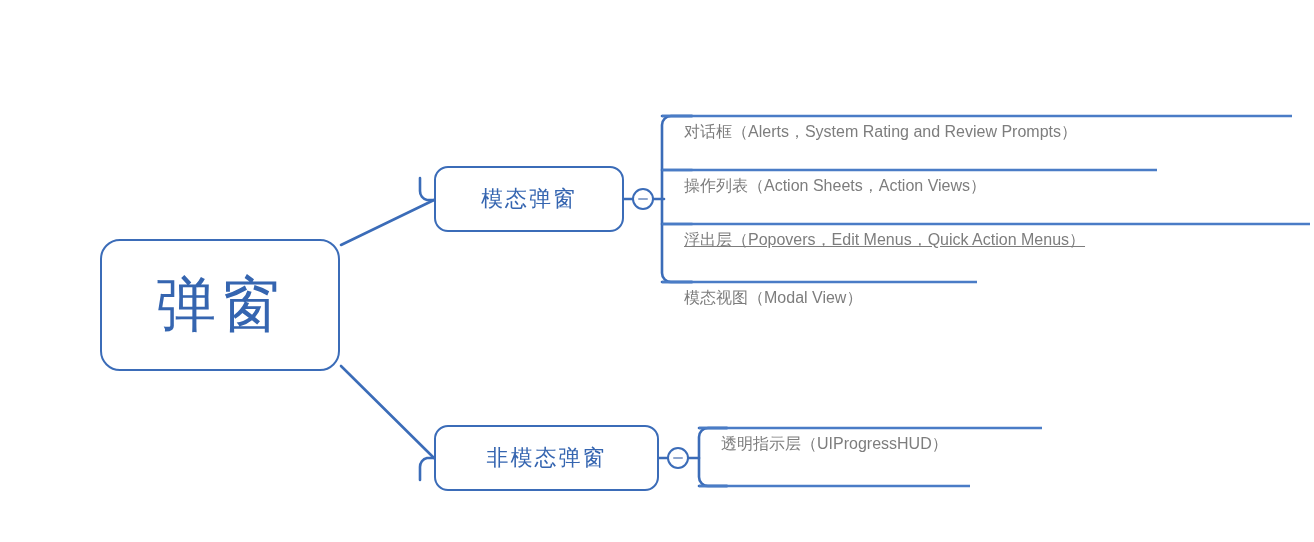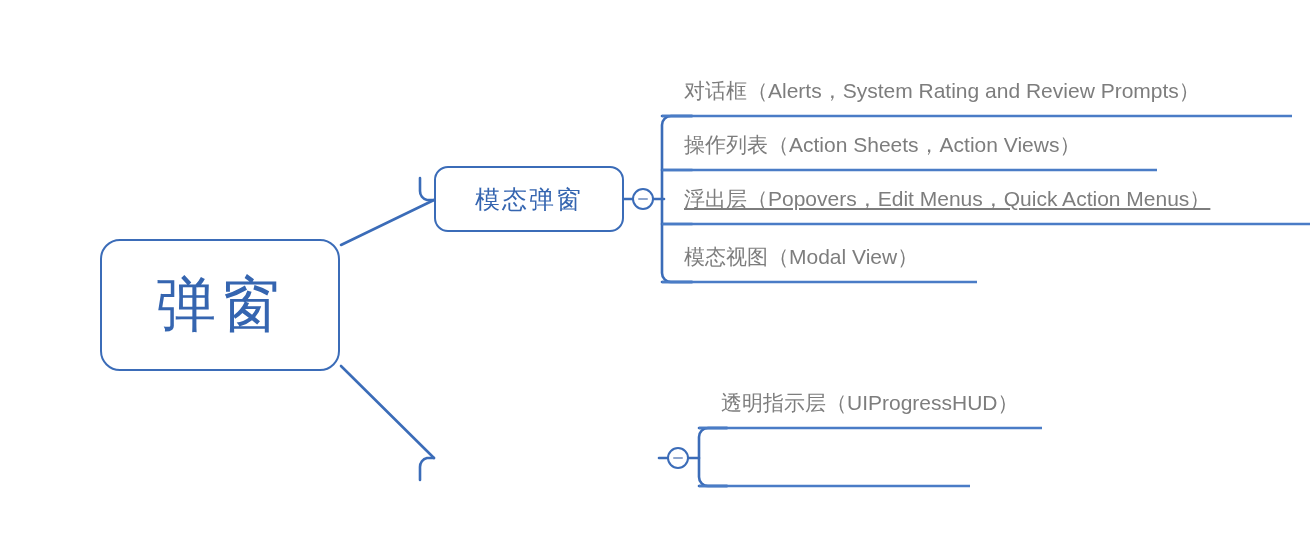--- a/index.html
+++ b/index.html
@@ -66,21 +66,21 @@
     height: 66px;
   }
   #branch-nonmodal {
     left: 434px;
     top: 425px;
     width: 225px;
     height: 66px;
   }
   .branch-label {
     font-family: Liberation Mono, monospace;
-    font-size: 25px;
+    font-size: 22px;
     letter-spacing: 2px;
     color: #3565b0;
     text-align: center;
   }
 
   
   .collapse-toggle {
     position: absolute;
     width: 22px;
     height: 22px;
@@ -101,22 +101,23 @@
   }
   #toggle-modal { left: 632px; top: 188px; }
   #toggle-nonmodal { left: 667px; top: 447px; }
 
   
   .leaf-item {
     position: absolute;
     white-space: nowrap;
     color: #7d7d7d;
     font-family: "Liberation Sans", sans-serif;
-    font-size: 21px;
+    font-size: 16px;
     line-height: 1;
+    margin-top: 44px;
   }
   .leaf-item .leaf-text {
     display: block;
     padding: 0 4px 7px 22px;
   }
 </style>
 </head>
 <body>
 
 <div id="mindmap-canvas">
@@ -164,20 +165,23 @@
     <span class="node-label">弹窗</span>
   </div>
 
   <div id="branch-modal" class="node-box">
     <span class="branch-label">模态弹窗</span>
   </div>
   <div id="toggle-modal" class="collapse-toggle">
     <span class="minus-bar"></span>
   </div>
 
+  <div id="branch-nonmodal" class="node-box">
+    <span class="branch-label">非模态弹窗</span>
+  </div>
   <div id="toggle-nonmodal" class="collapse-toggle">
     <span class="minus-bar"></span>
   </div>
 
   <div class="leaf-item" style="left:662px; top:80px;">
     <span class="leaf-text">对话框（Alerts，System Rating and Review Prompts）</span>
   </div>
   <div class="leaf-item" style="left:662px; top:134px;">
     <span class="leaf-text">操作列表（Action Sheets，Action Views）</span>
   </div>

